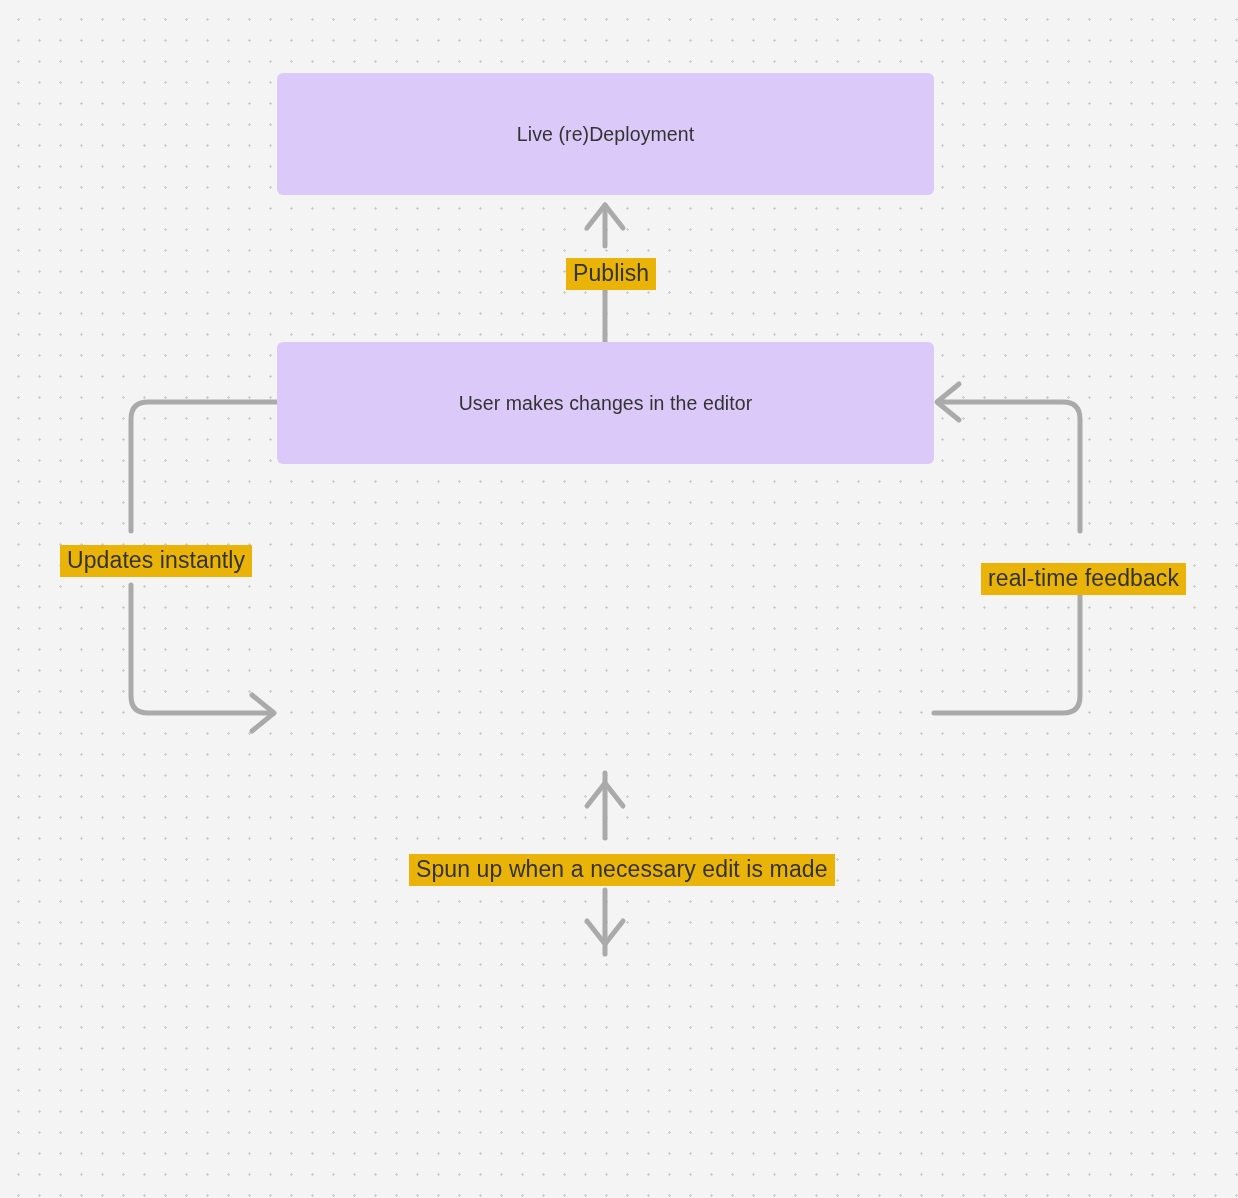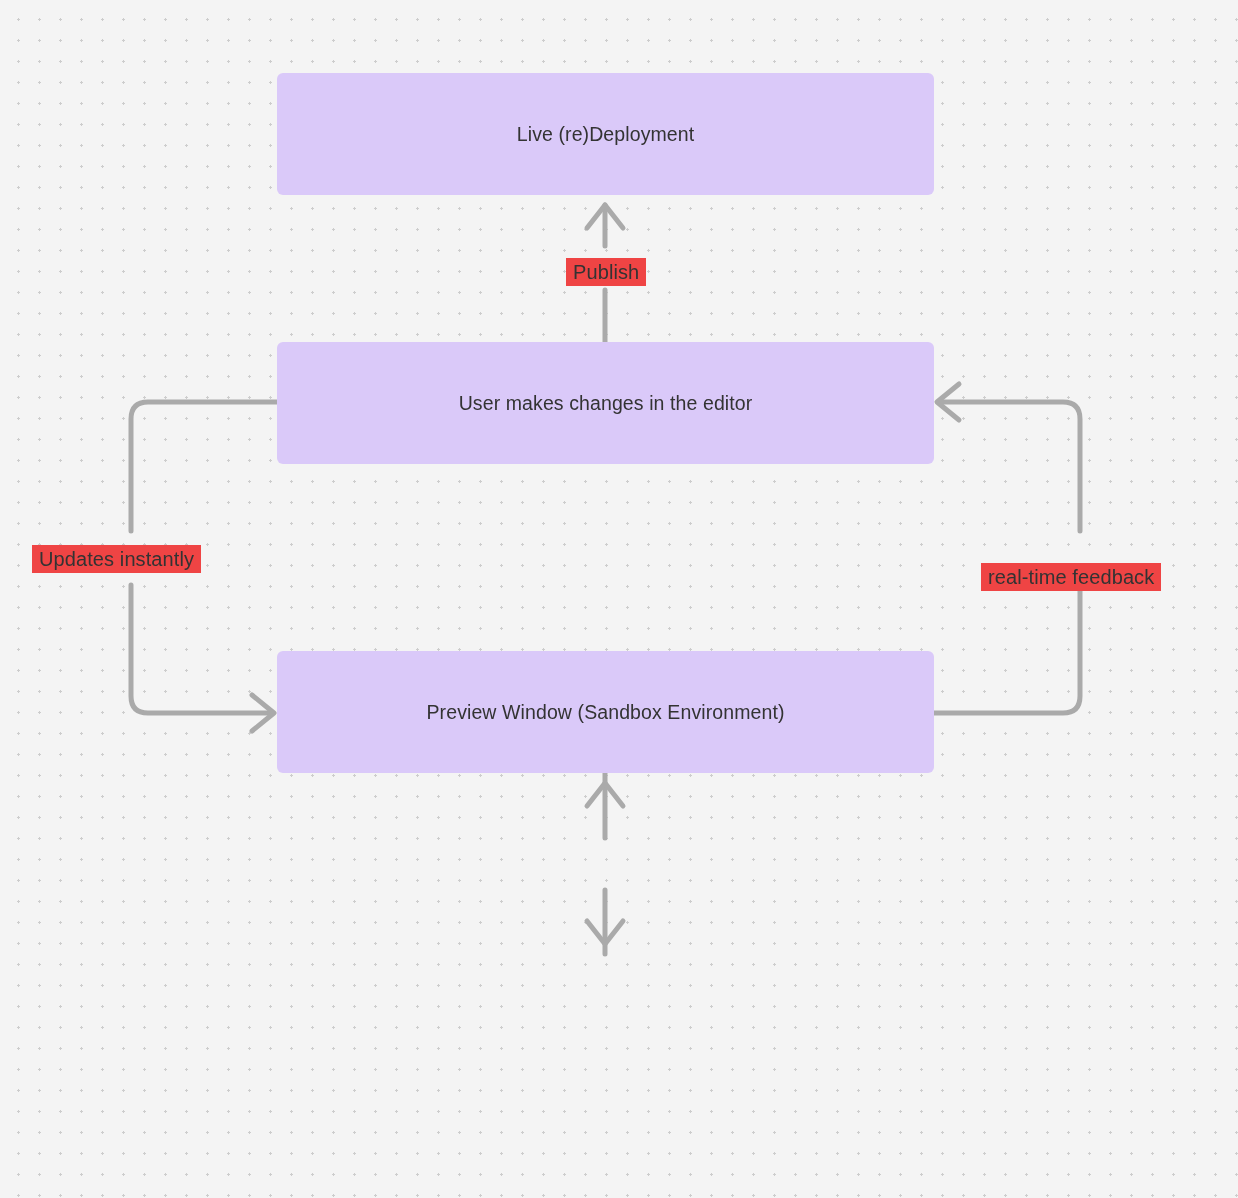--- a/index.html
+++ b/index.html
@@ -46,29 +46,29 @@
     padding: 0 1px;
   }
   #node-live       { left: 277px; top: 73px;  width: 657px; height: 122px; }
   #node-editor     { left: 277px; top: 342px; width: 657px; height: 122px; text-align: right; }
   #node-preview    { left: 277px; top: 651px; width: 657px; height: 122px; }
   #node-devserver  { left: 277px; top: 959px; width: 657px; height: 122px; }
 
   .edge-label {
     position: absolute;
     color: #333333;
-    font-size: 20px;
+    font-size: 23px;
     letter-spacing: 0.1px;
     white-space: nowrap;
-    background: #ef4444;
+    background: #eab308;
     padding: 1px 7px;
     line-height: 1.3;
   }
   #label-publish   { left: 566px; top: 258px; }
-  #label-updates   { left: 32px;  top: 545px; }
+  #label-updates   { left: 60px;  top: 545px; }
   #label-realtime  { left: 981px; top: 545px; margin-top: 18px; }
   #label-spun      { left: 409px; top: 854px; }
 </style>
 </head>
 <body>
 
 <div id="canvas">
 
   <svg class="edges" viewBox="0 0 1238 1198" width="1238" height="1198" xmlns="http://www.w3.org/2000/svg">
     <g fill="none" stroke="#aaaaaa" stroke-width="5" stroke-linecap="round" stroke-linejoin="round">
@@ -102,25 +102,23 @@
   </svg>
 
   <div class="node" id="node-live">
     <span>Live (re)Deployment</span>
   </div>
 
   <div class="node" id="node-editor">
     <span>User makes changes in the editor</span>
   </div>
 
-  <div class="node" id="node-preview">
-    <span>Preview Window (Sandbox Environment)</span>
-  </div>
 
 
   <div class="edge-label" id="label-publish">Publish</div>
 
   <div class="edge-label" id="label-updates">Updates instantly</div>
 
   <div class="edge-label" id="label-realtime">real-time feedback</div>
 
+  <div class="edge-label" id="label-spun">Spun up when a necessary edit is made</div>
 
 </div>
 
 </body></html>

